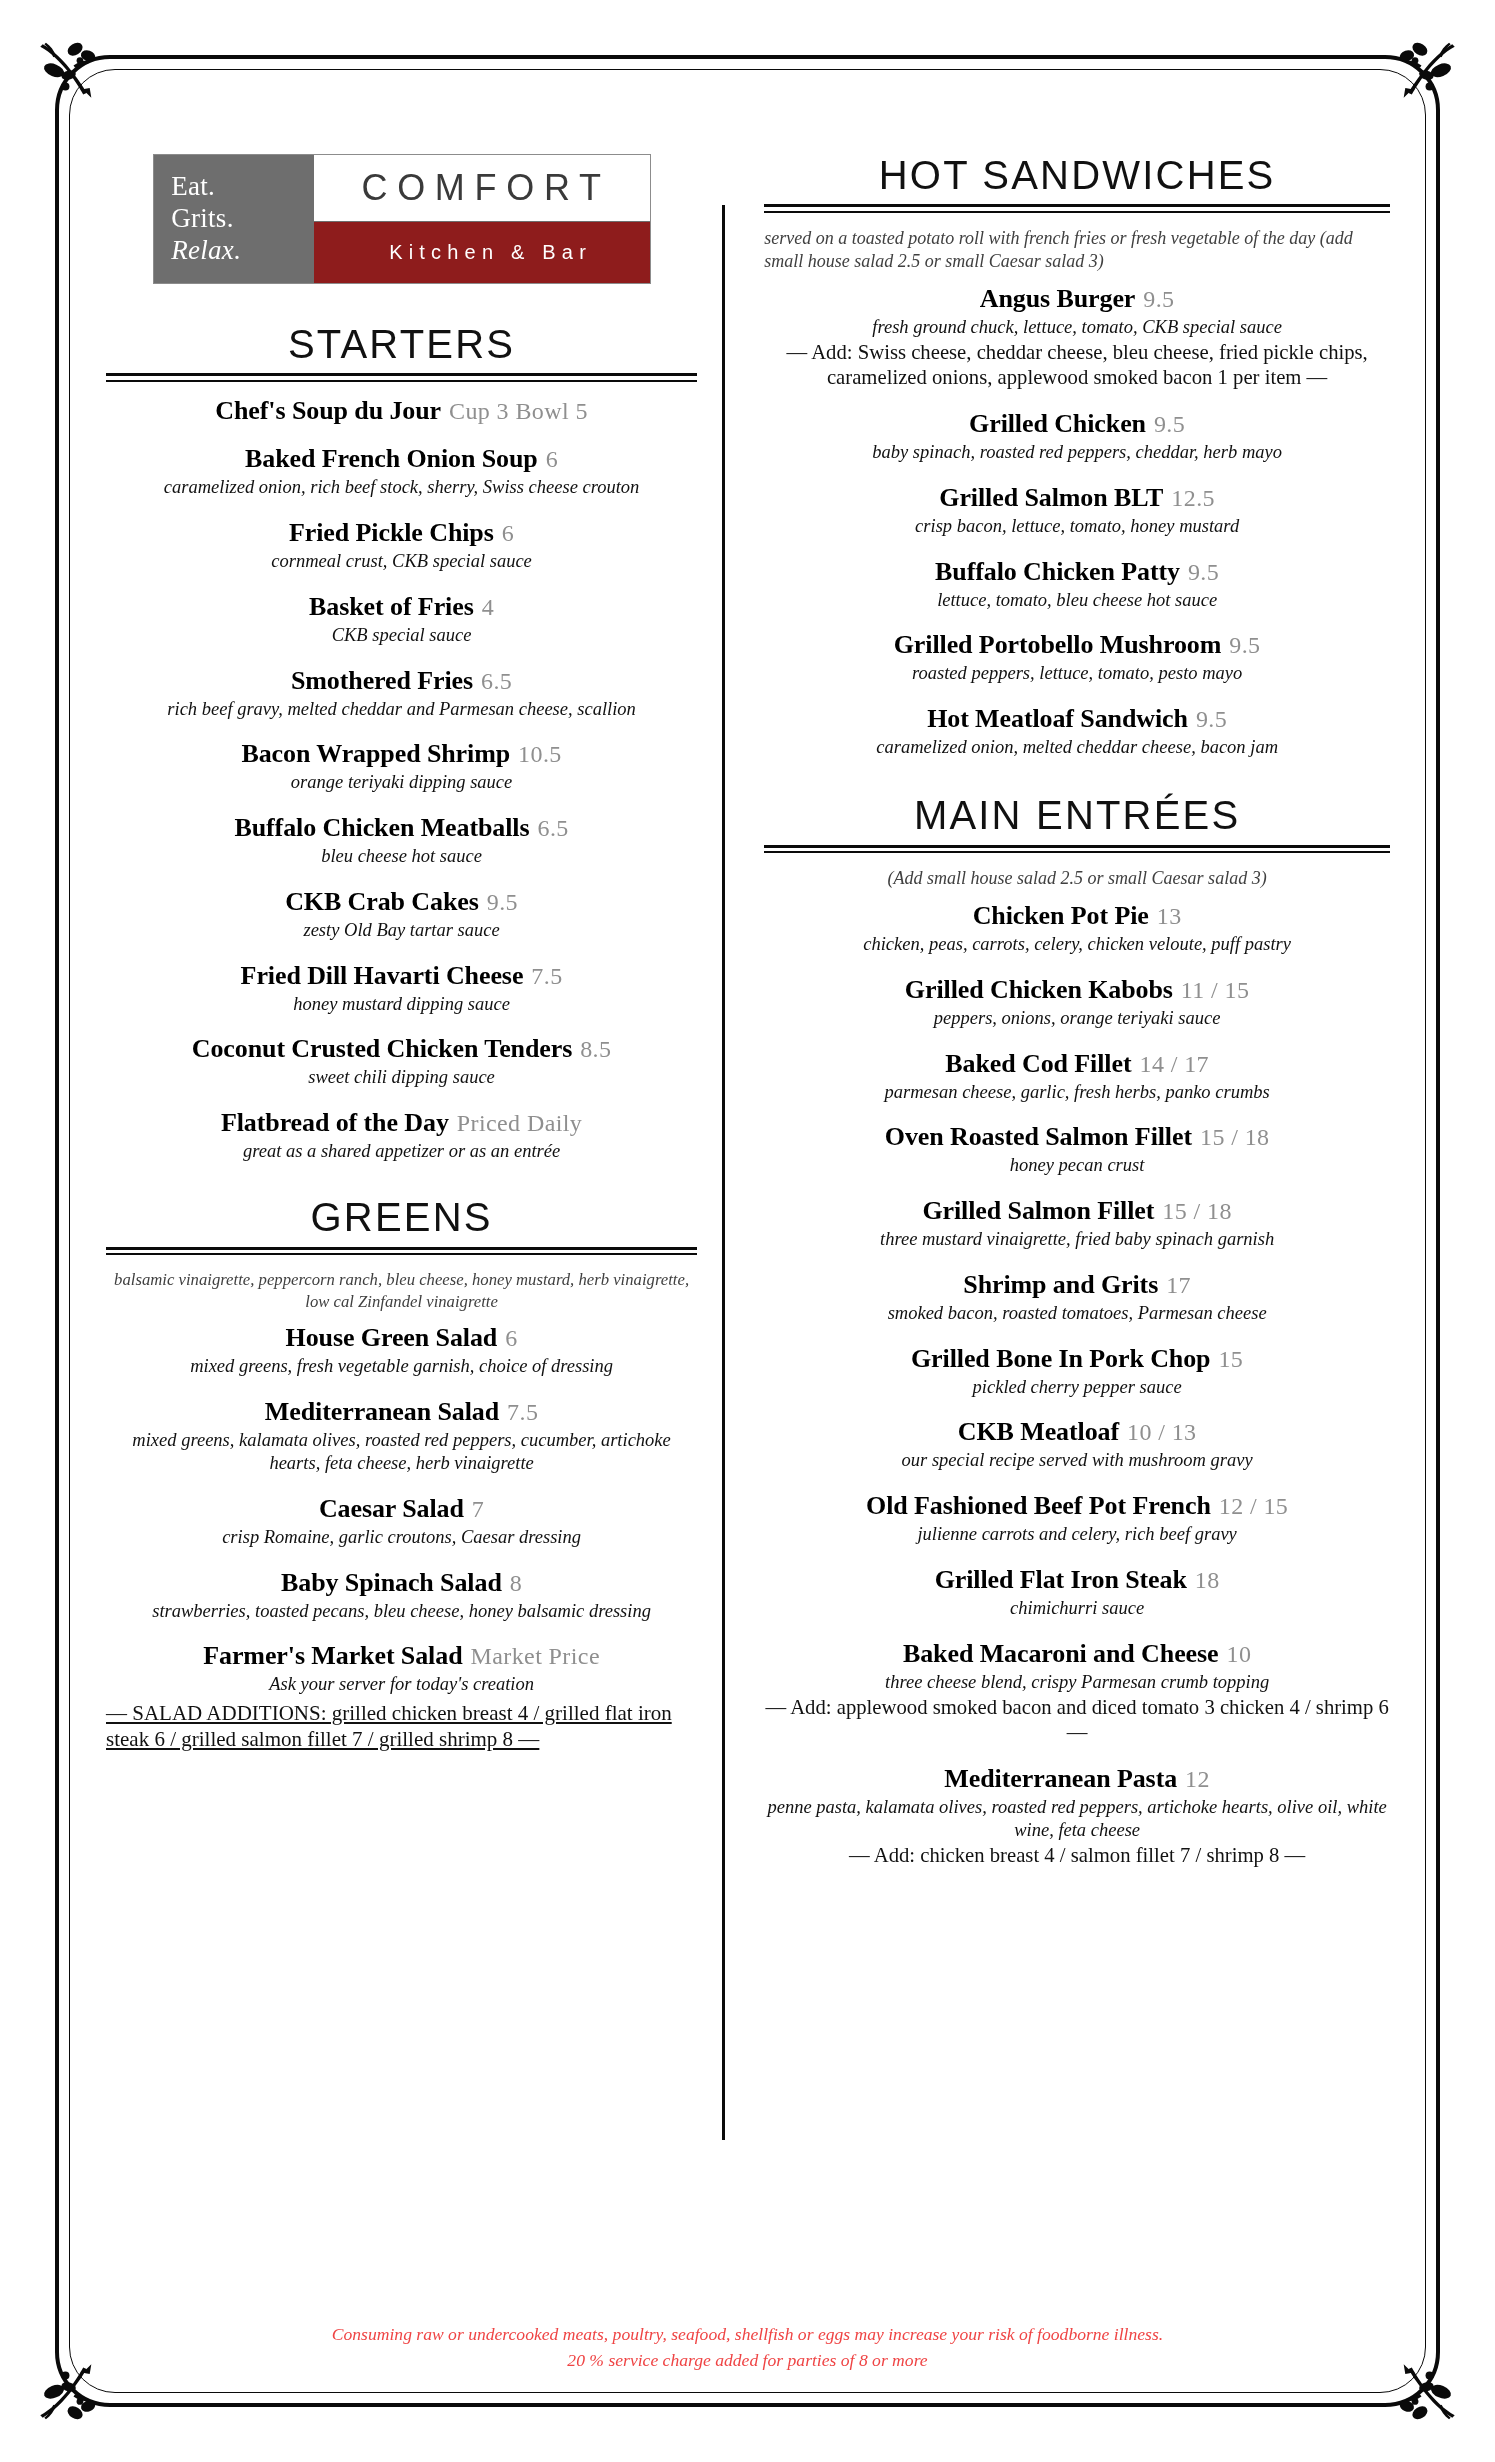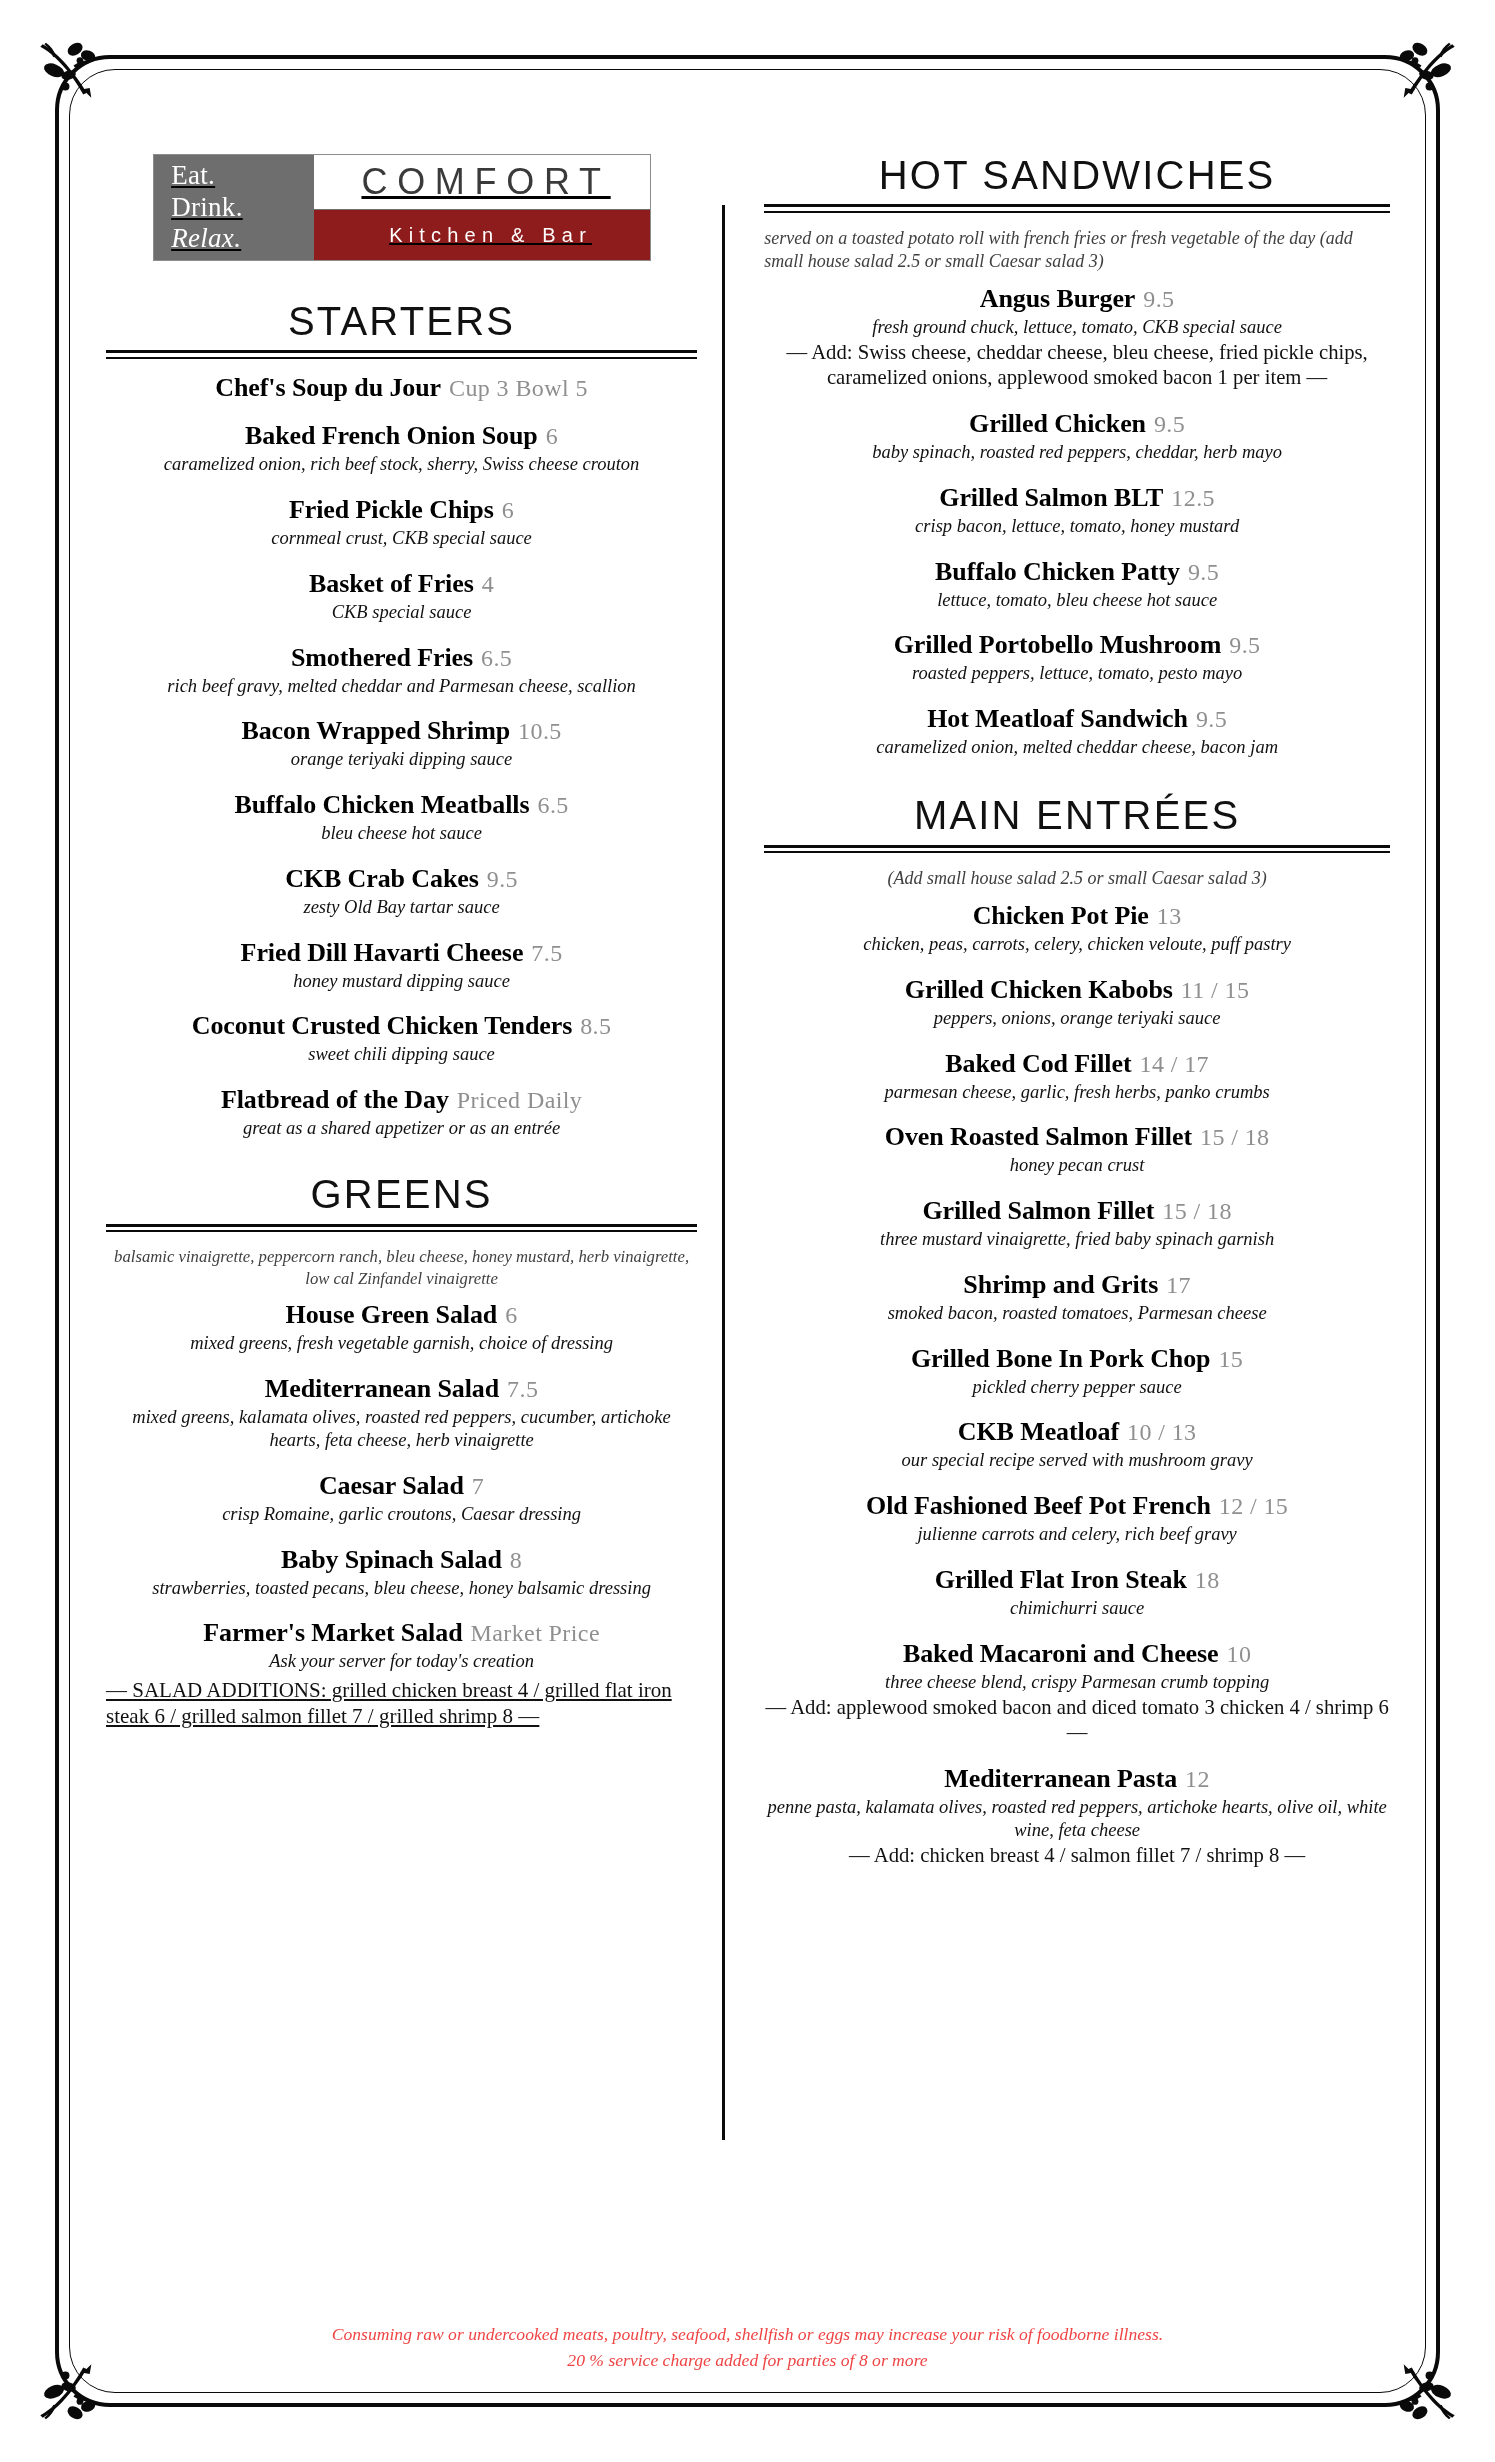--- a/index.html
+++ b/index.html
@@ -59,24 +59,23 @@
   }
   .col-left  { width: 616px; padding-right: 24.6px; box-sizing: border-box; }
   .col-gap   { width: 3.5px; background: #0a0a0a; align-self: stretch; margin-top: 51px; height: 1935px; }
   .col-right { width: 665px; padding-left: 39px; box-sizing: border-box; }
 
   
   .logo-wrap { display: flex; justify-content: center; margin-bottom: 39px; }
   .logo {
     display: flex;
     width: 498px;
-    height: 107px;
+    height: 130px;
     border: 1.8px solid #8c8c8c;
     box-sizing: border-box;
-    text-decoration: underline;
   }
   .logo-left {
     width: 160px;
     background: #6e6e6e;
     color: #fff;
     display: flex;
     flex-direction: column;
     justify-content: center;
     padding-left: 17.6px;
     box-sizing: border-box;
@@ -267,21 +266,21 @@
   </div>
 
   <div id="content">
 
     <div class="col-left">
 
       <div class="logo-wrap">
         <div class="logo">
           <div class="logo-left">
             <span>Eat.</span>
-            <span>Drink.</span>
+            <span>Grits.</span>
             <span class="relax">Relax.</span>
           </div>
           <div class="logo-right">
             <div class="logo-name">COMFORT</div>
             <div class="logo-sub">Kitchen &amp; Bar</div>
           </div>
         </div>
       </div>
 
       <div class="section">

